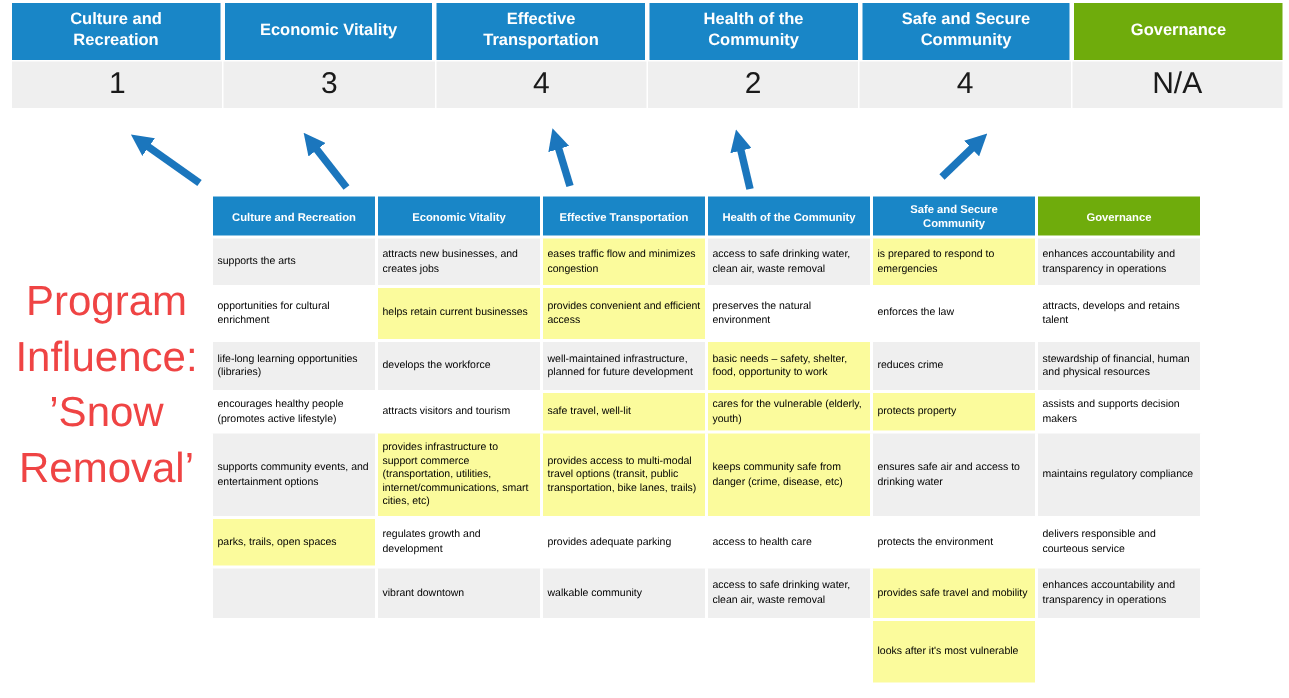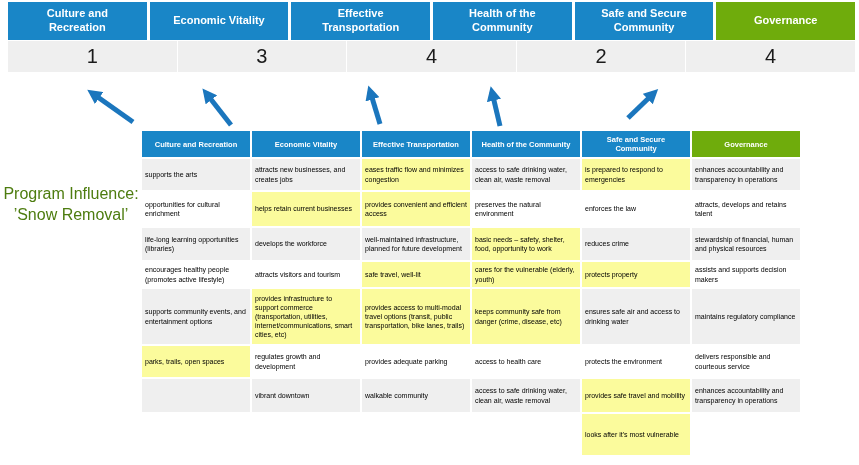--- a/index.html
+++ b/index.html
@@ -21,21 +21,21 @@
     flex:1 1 0;background:#EFEFEF;display:flex;align-items:center;justify-content:center;
     font-size:20px;color:#1a1a1a;
   }
 
   
   .arrows{position:absolute;left:0;top:0;pointer-events:none;}
 
   
   .caption{
     position:absolute;left:0;top:183px;width:142px;text-align:center;
-    font-size:16px;line-height:1.32;color:#4d7c0f;
+    font-size:28px;line-height:1.32;color:#ef4444;
   }
 
   
   table.matrix{
     position:absolute;left:140px;top:129px;width:660px;
     border-collapse:collapse;table-layout:fixed;font-size:7px;line-height:1.3;
   }
   table.matrix col{width:110px;}
   table.matrix th{
     background:#1986C7;color:#fff;font-weight:bold;font-size:7.5px;line-height:1.2;
@@ -60,20 +60,21 @@
     <div class="banner-cell" style="background: rgb(25, 134, 199);">Safe and Secure Community</div>
     <div class="banner-cell" style="background: rgb(111, 172, 12);">Governance</div>
   </div>
 
 <div class="scores">
     <div class="score-cell">1</div>
     <div class="score-cell">3</div>
     <div class="score-cell">4</div>
     <div class="score-cell">2</div>
     <div class="score-cell">4</div>
+    <div class="score-cell">N/A</div>
   </div>
 
 <svg class="arrows" width="859" height="465" viewBox="0 0 859 465">
   <defs>
     <marker id="ah" viewBox="0 0 10 10" refX="6" refY="5" markerWidth="2.9" markerHeight="2.9" orient="auto">
       <path d="M0,0 L10,5 L0,10 z" fill="#1B76BD"></path>
     </marker>
   </defs>
   <line x1="133" y1="122" x2="92" y2="93" stroke="#1B76BD" stroke-width="5" marker-end="url(#ah)"></line>
   <line x1="231" y1="125" x2="206" y2="93" stroke="#1B76BD" stroke-width="5" marker-end="url(#ah)"></line>

